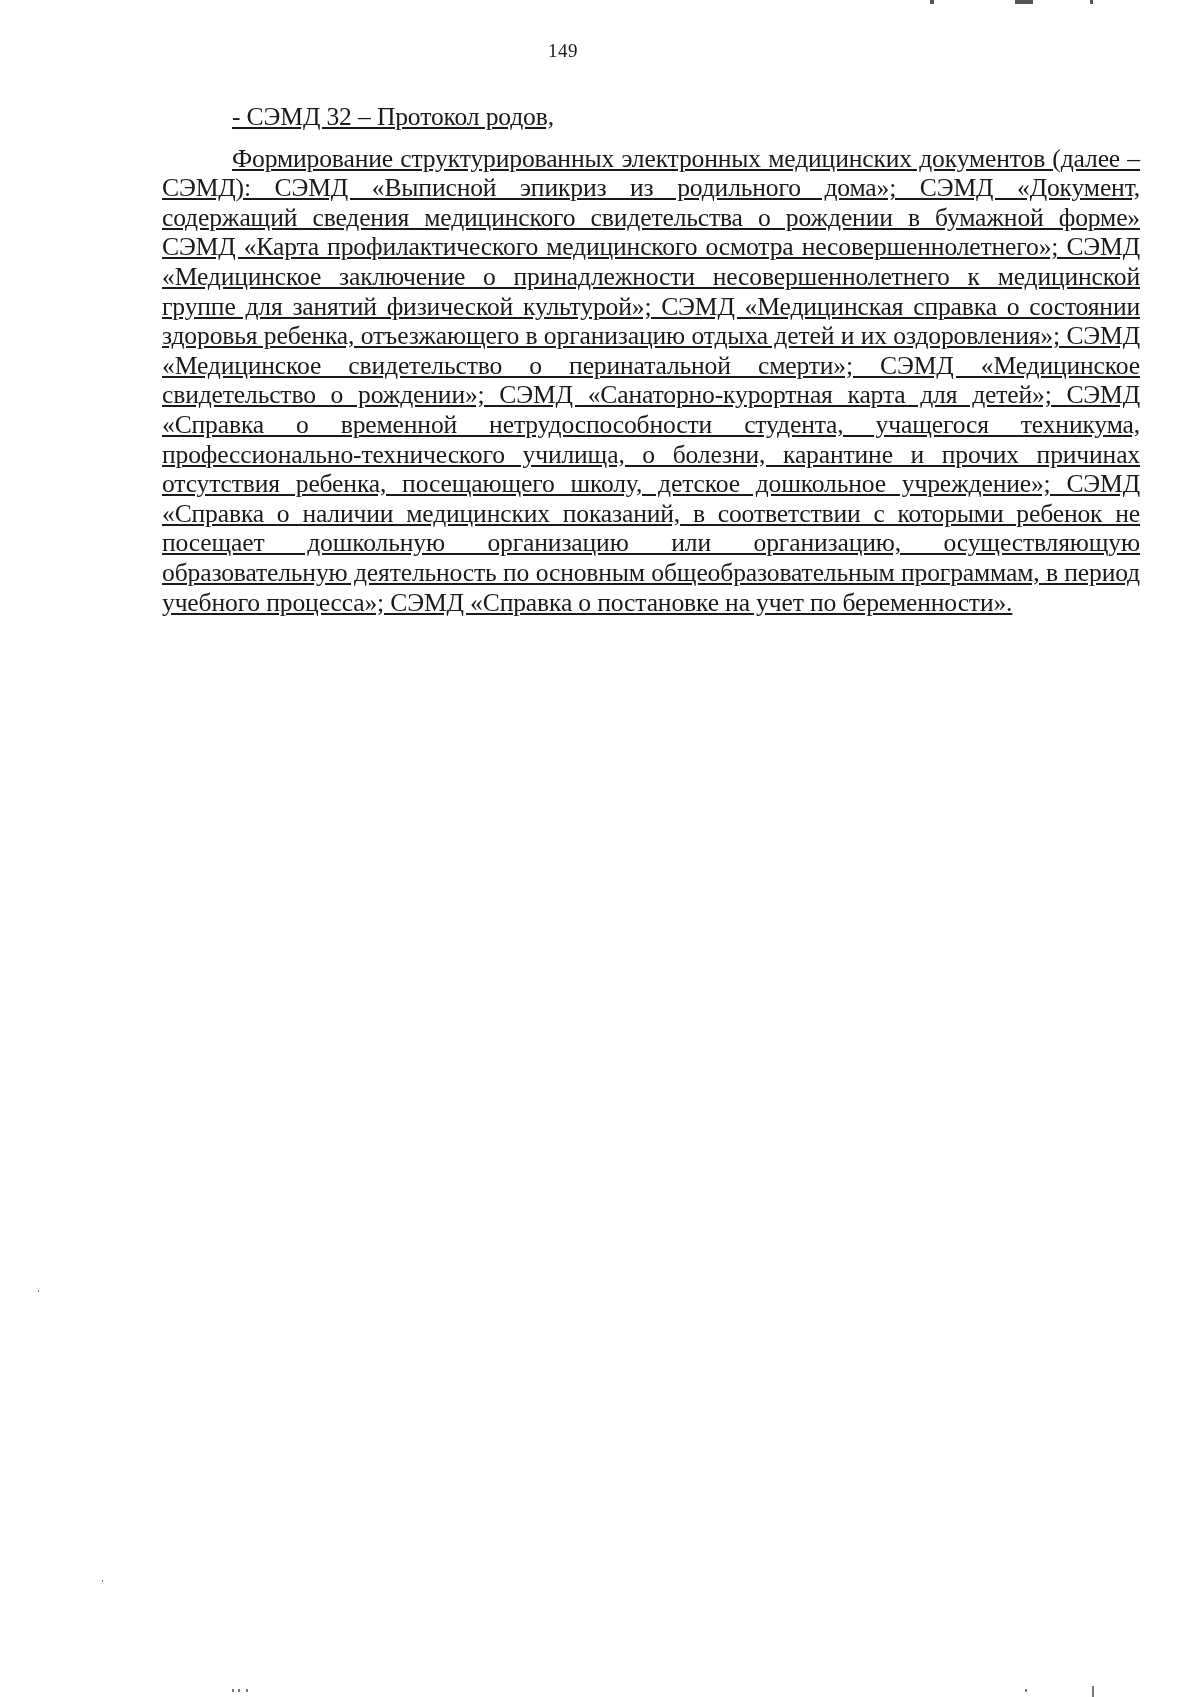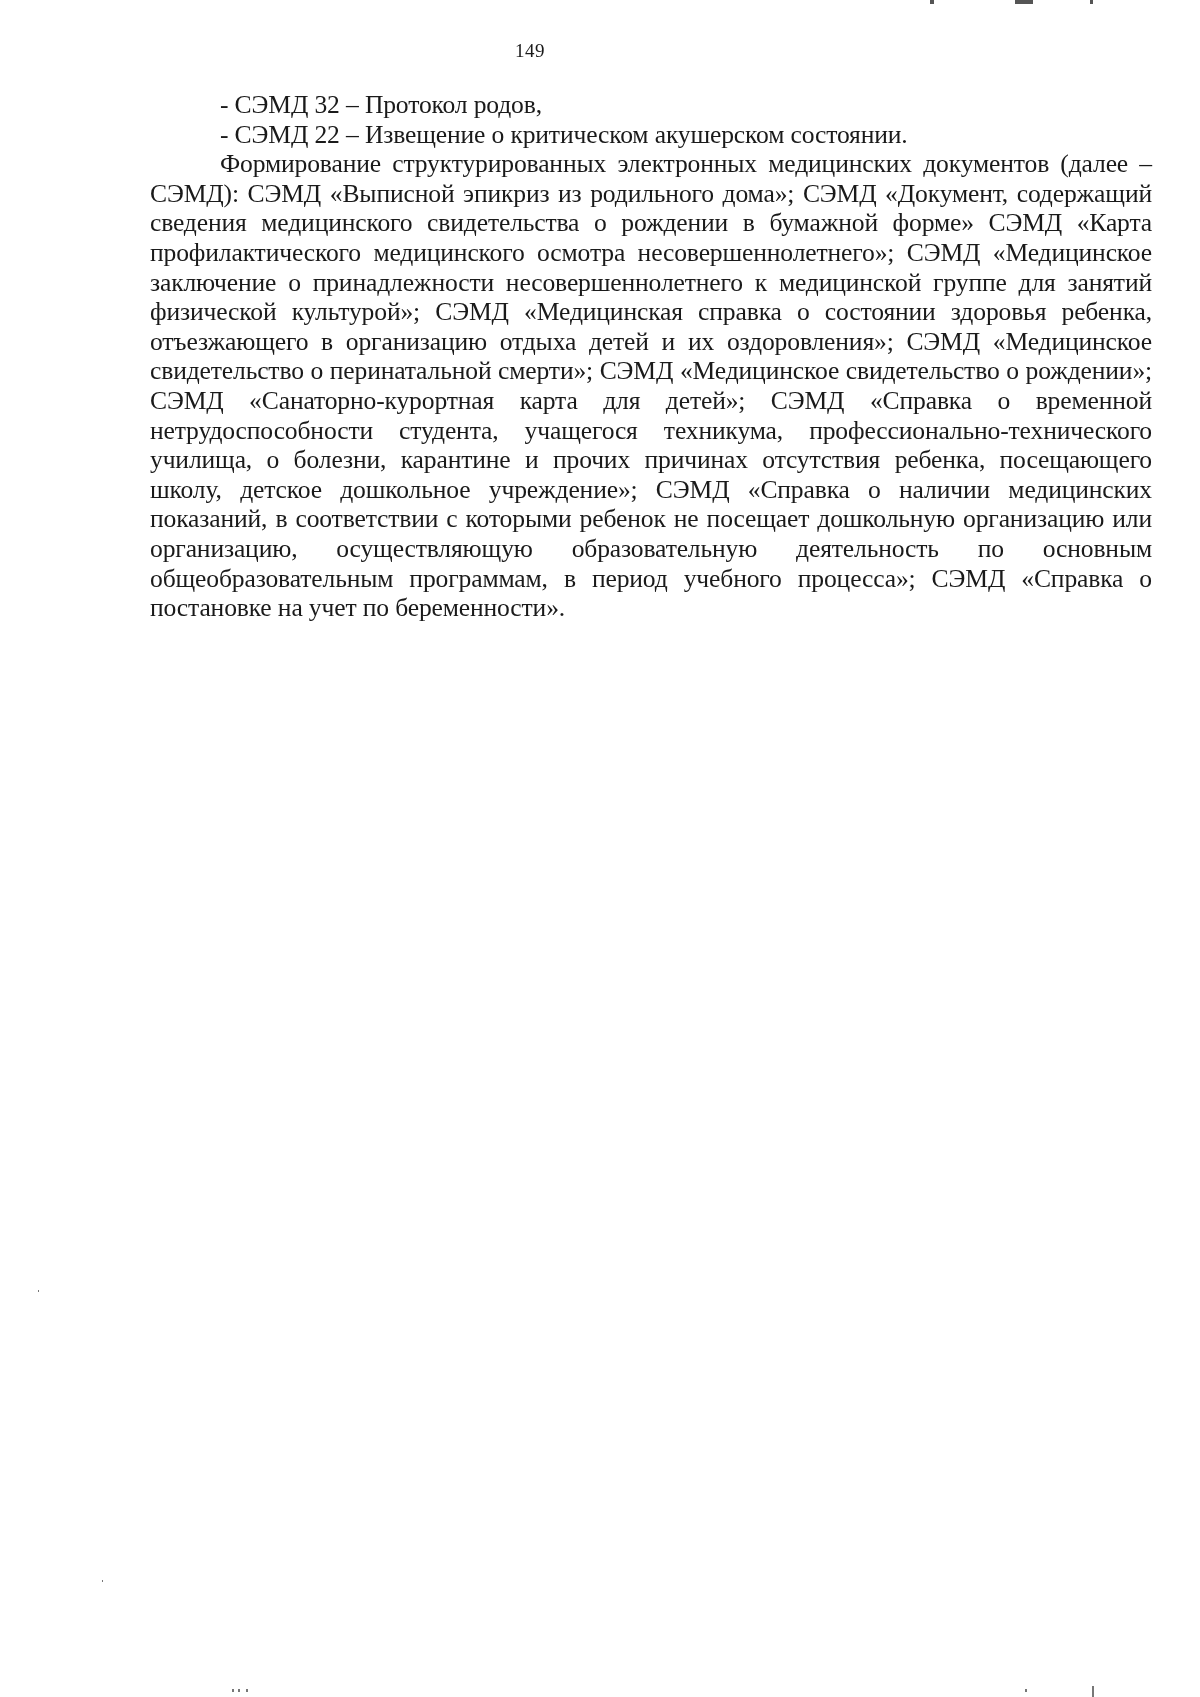--- a/index.html
+++ b/index.html
@@ -29,35 +29,37 @@
       background: #555;
     }
     .page-number {
       position: absolute;
       top: 40px;
       left: 0;
       width: 1060px;
       text-align: center;
       font-size: 19px;
       letter-spacing: 0.5px;
+      padding-left: 33px;
     }
     .page-body {
       position: absolute;
       top: 90px;
       left: 150px;
       width: 1002px;
       font-size: 25.6px;
       line-height: 29.6px;
       letter-spacing: -0.15px;
     }
     .para {
-      margin: 0;
+      margin: 12px;
       text-indent: 70px;
       text-align: justify;
       hyphens: manual;
+      text-decoration: underline;
     }
     .para.list-item {
       text-align: left;
     }
     .scan-marks span {
       position: absolute;
       background: #777;
     }
   </style>
 </head>
@@ -66,21 +68,20 @@
 <div class="top-mark">
   <span style="left:0; width:4px;"></span>
   <span style="left:85px; width:18px;"></span>
   <span style="left:160px; width:3px;"></span>
 </div>
 
 <div class="page-number">149</div>
 
 <div class="page-body">
   <p class="para list-item">- СЭМД 32 – Протокол родов,</p>
-  <p class="para list-item">- СЭМД 22 – Извещение о критическом акушерском состоянии.</p>
   <p class="para">Формирование структурированных электронных медицинских документов (далее – СЭМД): СЭМД «Выписной эпикриз из родильного дома»; СЭМД  «Документ, содержащий сведения медицинского свидетельства о рождении в бумажной форме» СЭМД «Карта профилактического медицинского осмотра несовершеннолетнего»; СЭМД «Медицинское заключение о принадлежности несовершеннолетнего к медицинской группе для занятий физической культурой»; СЭМД  «Медицинская справка о состоянии здоровья ребенка, отъезжающего в организацию отдыха детей и их оздоровления»; СЭМД «Медицинское свидетельство о перинатальной смерти»; СЭМД «Медицинское свидетельство о рождении»; СЭМД «Санаторно-курортная карта для детей»; СЭМД «Справка о временной нетрудоспособности студента, учащегося техникума, профессионально-технического училища, о болезни, карантине и прочих причинах отсутствия ребенка, посещающего школу, детское дошкольное учреждение»; СЭМД «Справка о наличии медицинских показаний, в соответствии с которыми ребенок не посещает дошкольную организацию или организацию, осуществляющую образовательную деятельность по основным общеобразовательным программам, в период учебного процесса»; СЭМД «Справка о постановке на учет по беременности».</p>
 </div>
 
 <div class="scan-marks">
   <span style="left:232px; top:1689px; width:2px; height:3px;"></span>
   <span style="left:238px; top:1689px; width:2px; height:3px;"></span>
   <span style="left:246px; top:1689px; width:2px; height:3px;"></span>
   <span style="left:1025px; top:1689px; width:2px; height:3px;"></span>
   <span style="left:1092px; top:1686px; width:2px; height:11px;"></span>
   <span style="left:38px; top:1290px; width:1px; height:2px;"></span>

